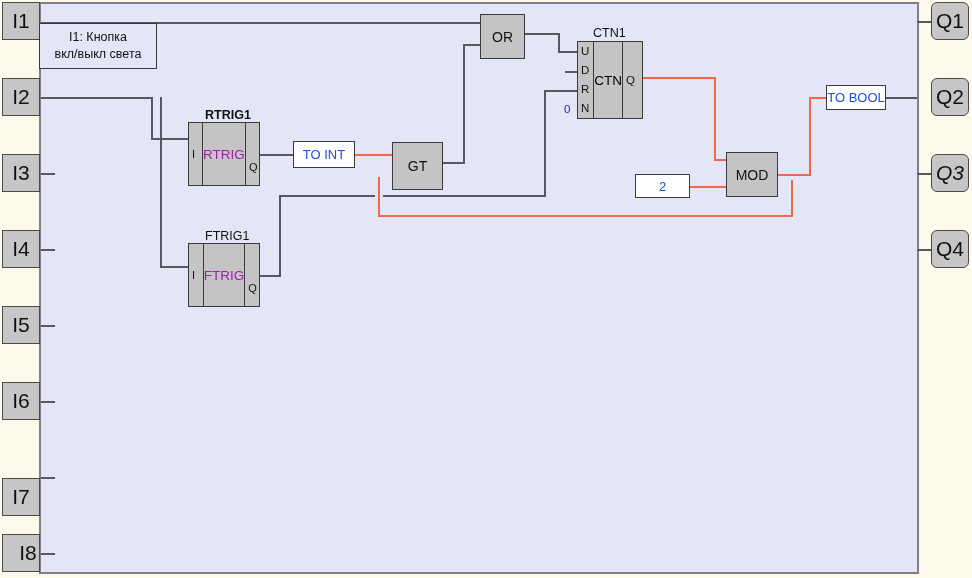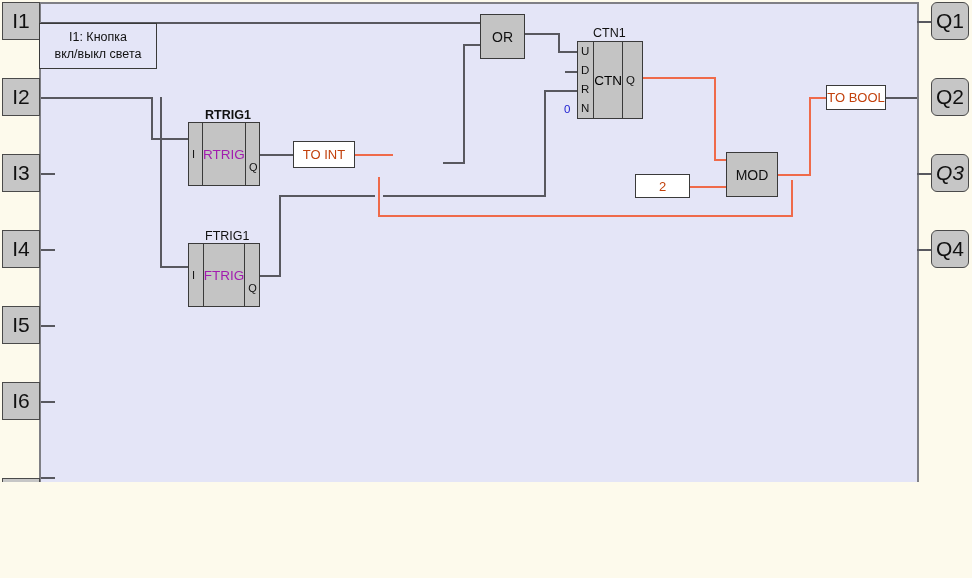--- a/index.html
+++ b/index.html
@@ -4,21 +4,21 @@
 <style>
   html, body {
     margin: 0;
     padding: 0;
     background: #fdfaec;
     font-family: "Liberation Sans", sans-serif;
   }
   #root {
     position: relative;
     width: 972px;
-    height: 482px;
+    height: 578px;
     background: #fdfaec;
     overflow: hidden;
   }
   
   #canvas {
     position: absolute;
     left: 39px;
     top: 2px;
     width: 880px;
     height: 572px;
@@ -148,21 +148,21 @@
   
   .wbox {
     position: absolute;
     background: #ffffff;
     border: 1px solid #3a3a3a;
     box-sizing: border-box;
     display: flex;
     align-items: center;
     justify-content: center;
     font-size: 13px;
-    color: #c2410c;
+    color: #1d4ed8;
   }
   
   .comment {
     position: absolute;
     background: #e4e5f7;
     border: 1px solid #3a3a3a;
     box-sizing: border-box;
     display: flex;
     align-items: center;
     justify-content: center;
@@ -321,20 +321,21 @@
       <span>I</span>
     </div>
     <div class="body">FTRIG</div>
     <div class="pin-col right" style="align-items:flex-end;">
       <span style="padding-bottom:12px;">Q</span>
     </div>
   </div>
 
   <div class="wbox" style="left:293px; top:141px; width:62px; height:27px;">TO INT</div>
 
+  <div class="fb" style="left:392px; top:142px; width:51px; height:48px;">GT</div>
 
   <div class="fb" style="left:480px; top:14px; width:45px; height:45px;">OR</div>
 
   <div class="fb-label" style="left:593px; top:26px;">CTN1</div>
   <div class="ctn" style="left:577px; top:41px; width:66px; height:78px;">
     <div class="pins">
       <span>U</span>
       <span>D</span>
       <span>R</span>
       <span>N</span>

